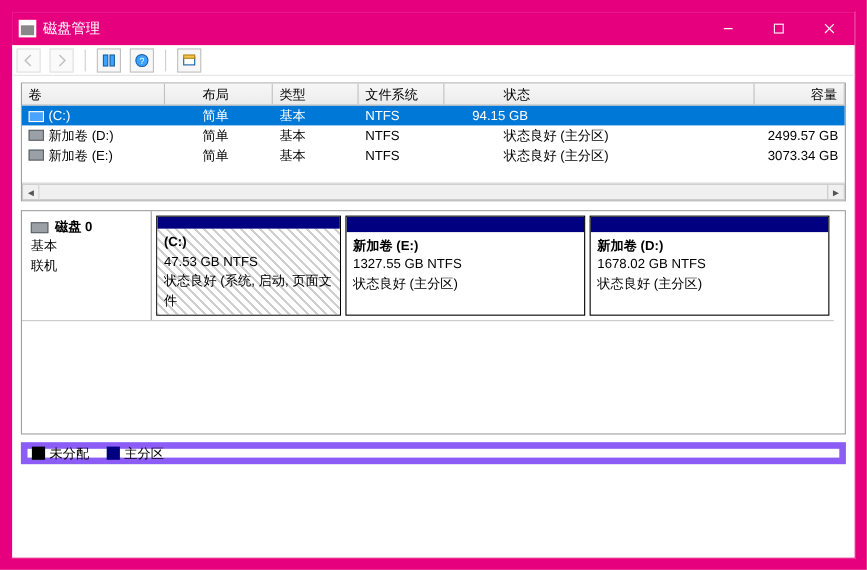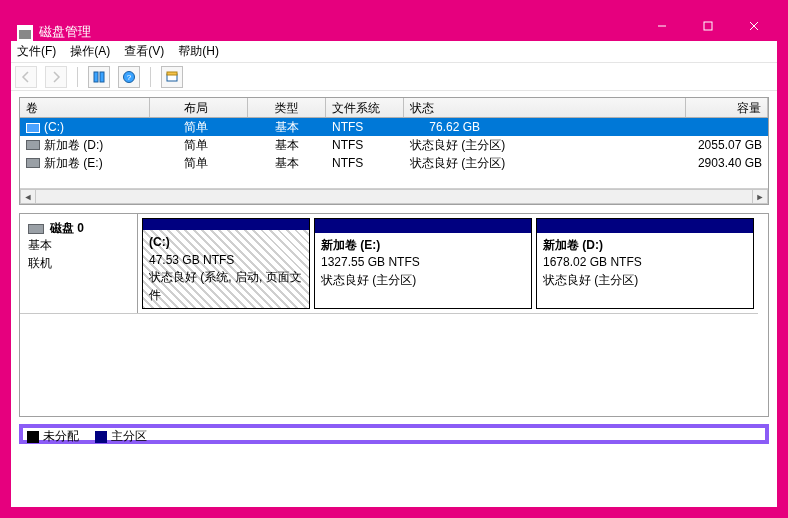--- a/index.html
+++ b/index.html
@@ -18,21 +18,21 @@
     background: #ffffff;
     border: 1px solid #e6007e;
     display: flex;
     flex-direction: column;
   }
   .titlebar {
     height: 30px;
     background: #e6007e;
     color: #ffffff;
     display: flex;
-    align-items: flex-end;
+    align-items: center;
     padding: 0 0 0 6px;
   }
   .titlebar .app-icon {
     width: 16px; height: 16px;
     background: #ffffff;
     margin-right: 6px;
     display: inline-block;
     position: relative;
   }
   .titlebar .app-icon::after {
@@ -95,22 +95,22 @@
     background: linear-gradient(#f7f7f7,#ececec);
     border-bottom: 1px solid #b0b0b0;
     height: 20px;
     font-size: 12px;
   }
   .th {
     border-right: 1px solid #c0c0c0;
     padding: 2px 6px;
     overflow: hidden; white-space: nowrap;
   }
-  .col0{width:130px;} .col1{width:70px;margin-left:28px;} .col2{width:78px;text-align:center;} .col3{width:78px;}
-  .col4{flex:1;} .col5{width:82px; text-align:right;}
+  .col0{width:130px;} .col1{width:70px;margin-left:28px;} .col2{width:78px;} .col3{width:78px;}
+  .col4{flex:1;margin-left:48px;} .col5{width:82px; text-align:right;}
   .table-body { flex:1; overflow:hidden; }
   .trow {
     display:flex; height:18px; align-items:center;
   }
   .trow.selected { background:#0078d7; color:#fff; }
   .td { padding:0 6px; overflow:hidden; white-space:nowrap; font-size:12px;}
   .drive-icon {
     display:inline-block; width:14px; height:10px;
     background:#9aa0a6; border:1px solid #5f6368; margin-right:4px;
     vertical-align:middle;
@@ -150,23 +150,23 @@
     font-size:12px;
   }
   .vol:last-child{margin-right:0;}
   .vol .vhdr{height:14px;background:#000080;}
   .vol .vbody{flex:1; padding:4px 6px; line-height:1.45;}
   .vol .vbody .vname{font-weight:bold;}
   .vol.hatched .vbody{
     background-image: repeating-linear-gradient(45deg,#cfcfcf 0 2px, #fff 2px 6px);
   }
   .legend {
-    height: 20px; display:flex; 
+    height: 20px; display:flex; align-items:center;
     gap:16px; padding:0 4px;
-    border:4px solid #8b5cf6;
+    border:6px solid #8b5cf6;
     font-size:12px;
     margin-top:-1px;
   }
   .legend .swatch{width:12px;height:12px;display:inline-block;margin-right:4px;vertical-align:middle;}
   .swatch.black{background:#000;}
   .swatch.navy{background:#000080;}
 </style>
 </head>
 <body>
 
@@ -188,26 +188,20 @@
       </div>
       <div class="winbtn">
         <svg width="12" height="12">
             <line x1="2" y1="2" x2="10" y2="10"></line>
             <line x1="10" y1="2" x2="2" y2="10"></line>
           </svg>
       </div>
     </div>
   </div>
 
-  <div class="menubar">
-    <span class="menuitem">文件(F)</span>
-    <span class="menuitem">操作(A)</span>
-    <span class="menuitem">查看(V)</span>
-    <span class="menuitem">帮助(H)</span>
-  </div>
 
   <div class="toolbar">
     <div class="tbtn disabled">
       <svg viewBox="0 0 14 14">
           <path d="M9 2 L4 7 L9 12" fill="none" stroke="#888" stroke-width="1.5"></path>
         </svg>
     </div>
     <div class="tbtn disabled">
       <svg viewBox="0 0 14 14">
           <path d="M5 2 L10 7 L5 12" fill="none" stroke="#888" stroke-width="1.5"></path>
@@ -245,37 +239,37 @@
         <div class="th col3">文件系统</div>
         <div class="th col4">状态</div>
         <div class="th col5">容量</div>
       </div>
       <div class="table-body" id="table-body">
           <div class="trow selected">
             <div class="td col0"><span class="drive-icon sel"></span>(C:)</div>
             <div class="td col1">简单</div>
             <div class="td col2">基本</div>
             <div class="td col3">NTFS</div>
-            <div class="td col5">76.62 GB</div>
+            <div class="td col5">94.15 GB</div>
           </div>
           <div class="trow">
             <div class="td col0"><span class="drive-icon"></span>新加卷 (D:)</div>
             <div class="td col1">简单</div>
             <div class="td col2">基本</div>
             <div class="td col3">NTFS</div>
             <div class="td col4">状态良好 (主分区)</div>
-            <div class="td col5">2055.07 GB</div>
+            <div class="td col5">2499.57 GB</div>
           </div>
           <div class="trow">
             <div class="td col0"><span class="drive-icon"></span>新加卷 (E:)</div>
             <div class="td col1">简单</div>
             <div class="td col2">基本</div>
             <div class="td col3">NTFS</div>
             <div class="td col4">状态良好 (主分区)</div>
-            <div class="td col5">2903.40 GB</div>
+            <div class="td col5">3073.34 GB</div>
           </div>
         </div>
       <div class="hscroll">
         <div class="arrow">◄</div>
         <div class="track"></div>
         <div class="arrow">►</div>
       </div>
     </div>
 
     <div class="pane mid-pane">

